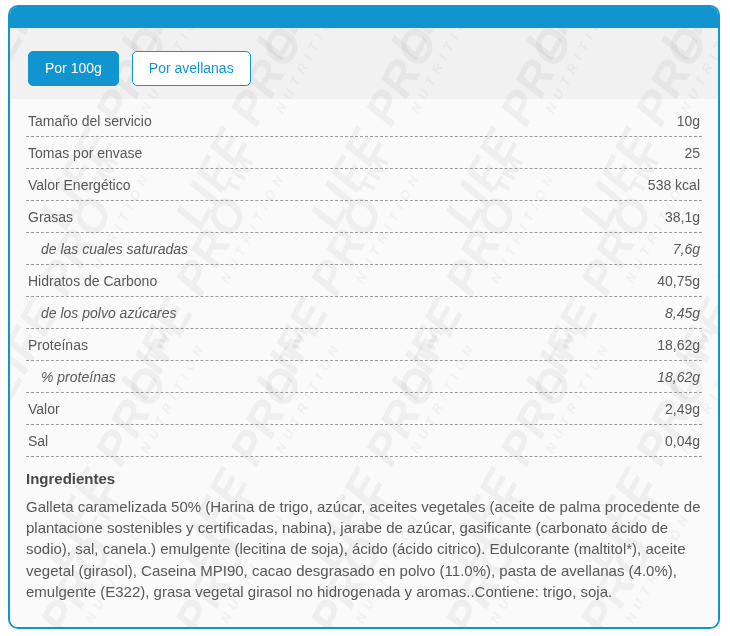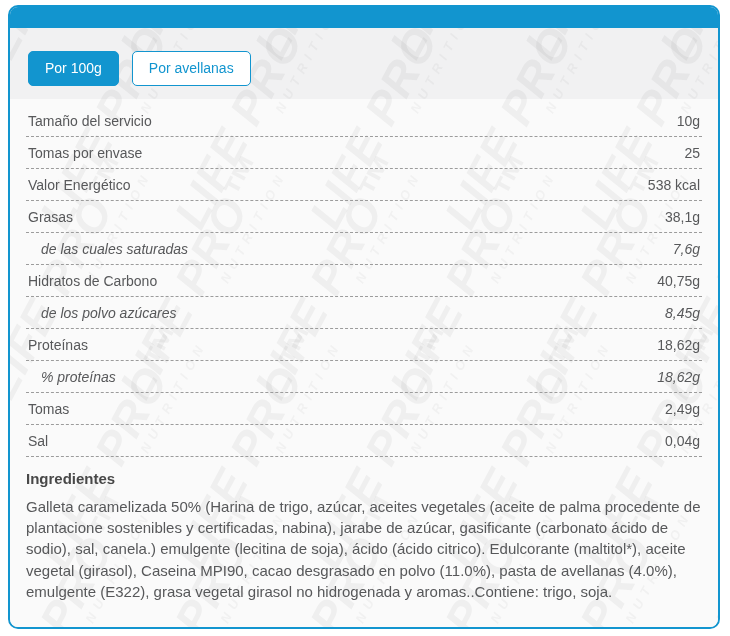--- a/index.html
+++ b/index.html
@@ -279,21 +279,21 @@
     <span class="row-label">Proteínas</span>
     <span class="row-value">18,62g</span>
   </div>
 
   <div class="row sub">
     <span class="row-label">% proteínas</span>
     <span class="row-value">18,62g</span>
   </div>
 
   <div class="row">
-    <span class="row-label">Tomas</span>
+    <span class="row-label">Valor</span>
     <span class="row-value">2,49g</span>
   </div>
 
   <div class="row">
     <span class="row-label">Sal</span>
     <span class="row-value">0,04g</span>
   </div>
 </div>
 
     <div class="ingredients">

